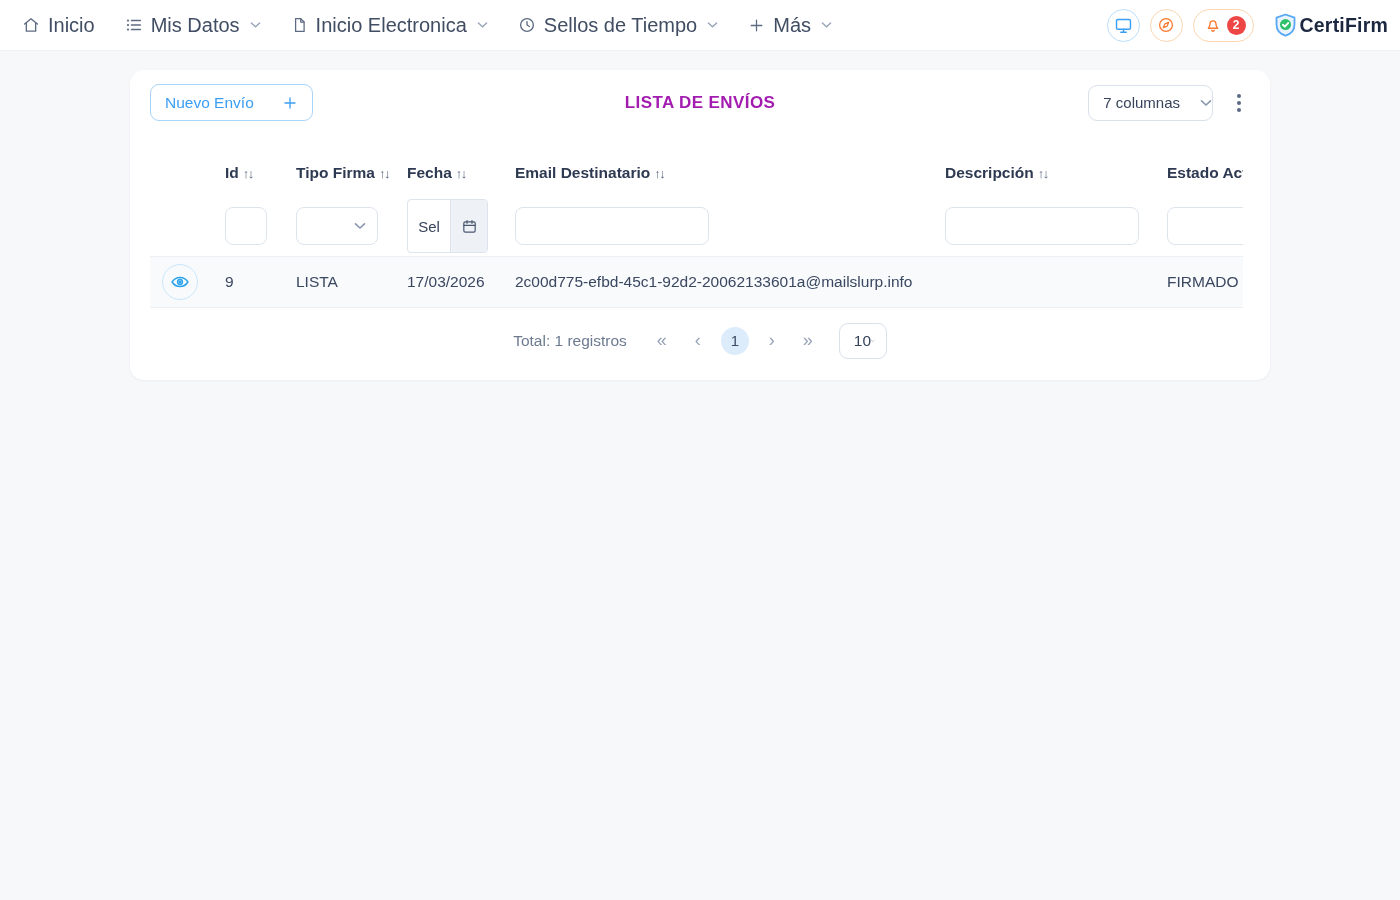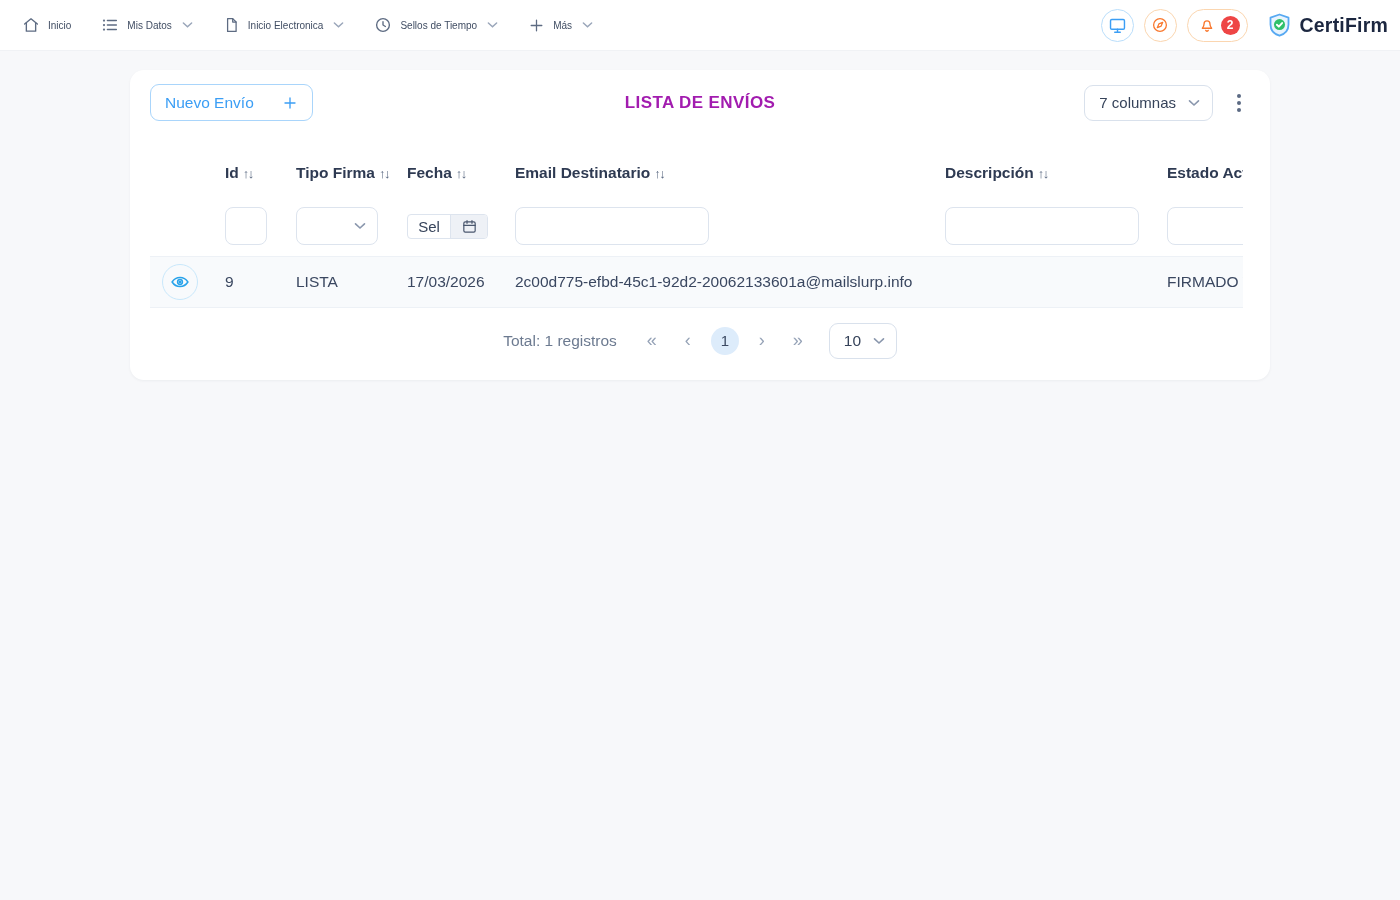--- a/index.html
+++ b/index.html
@@ -12,41 +12,41 @@
     overflow:hidden;
   }
   
   .navbar {
     height:51px; background:#ffffff;
     display:flex; align-items:center; justify-content:space-between;
     padding:0 12px 0 22px;
     border-bottom:1px solid #f0f2f5;
   }
   .nav-left { display:flex; align-items:center; gap:30px; }
-  .nav-item { display:flex; align-items:center; gap:8px; font-size:10px; color:#404d63; cursor:pointer; white-space:nowrap; }
+  .nav-item { display:flex; align-items:center; gap:8px; font-size:20px; color:#404d63; cursor:pointer; white-space:nowrap; }
   .nav-item svg { display:block; }
   .chev { margin-left:2px; display:block; }
   .nav-right { display:flex; align-items:center; gap:10px; }
   .icon-btn-circle {
     width:33px; height:33px; border-radius:50%;
     border:1px solid #ccc; background:#fff;
     display:flex; align-items:center; justify-content:center; cursor:pointer; padding:0;
   }
   .monitor-btn { border-color:#badefb; }
   .compass-btn { border-color:#fbd6b0; }
   .bell-pill {
     height:33px; border-radius:17px; border:1px solid #fbd6b0; background:#fff;
     display:flex; align-items:center; gap:5px; padding:0 7px 0 10px; cursor:pointer;
   }
   .badge {
     min-width:19px; height:19px; border-radius:10px; background:#ee4545;
     color:#fff; font-size:12px; font-weight:bold;
     display:flex; align-items:center; justify-content:center; padding:0 5px;
   }
-  .brand { display:flex; align-items:center; gap:7px; margin-left:8px; cursor:pointer; }
+  .brand { display:flex; align-items:center; gap:1px; margin-left:8px; cursor:pointer; }
   .brand-name { font-size:19.5px; font-weight:bold; color:#1c2740; letter-spacing:.2px; }
 
   
   .card {
     width:1140px; margin:19px auto 0; background:#fff;
     border-radius:14px; box-shadow:0 1px 3px rgba(20,30,50,.05);
     padding-top:14px;
   }
   .card-header { position:relative; display:flex; align-items:center; height:37px; padding:0 20px; }
   .btn-new {
@@ -54,21 +54,21 @@
     color:#3b9ef5; font-size:15.5px; font-family:inherit;
     display:flex; align-items:center; gap:28px; cursor:pointer; z-index:1;
   }
   .card-title {
     position:absolute; left:0; right:0; text-align:center;
     font-size:17px; font-weight:bold; color:#a21caf; letter-spacing:.4px;
   }
   .header-right { margin-left:auto; display:flex; align-items:center; gap:15px; z-index:1; }
   .columns-select {
     height:36px; border:1px solid #d9e1ec; border-radius:9px; background:#fff;
-    display:flex; align-items:center; gap:12px; padding:0 12px 0 14px;
+    display:flex; align-items:center; gap:20px; padding:0 0 0 14px;
     font-size:15px; color:#36435a; cursor:pointer;
   }
   .kebab { display:flex; flex-direction:column; gap:3px; align-items:center; width:22px; cursor:pointer; padding:4px 0; background:none; border:none; }
   .kebab i { width:4px; height:4px; background:#5b6a83; border-radius:50%; }
 
   
   .table-wrap { margin:28px 27px 0 20px; overflow:hidden; }
   table { border-collapse:collapse; table-layout:fixed; width:1230px; }
   col.c-action{width:65px;} col.c-id{width:71px;} col.c-tipo{width:111px;}
   col.c-fecha{width:108px;} col.c-email{width:430px;} col.c-desc{width:222px;} col.c-estado{width:223px;}
@@ -80,21 +80,21 @@
   .filter-row td { height:59px; vertical-align:middle; padding-left:10px; }
   .filter-input {
     height:38px; border:1px solid #dde4ee; border-radius:8px; background:#fff;
     outline:none; font:inherit; color:#3d4a5e; padding:0 8px; display:block;
   }
   .f-id{width:42px;} .f-email{width:194px;} .f-desc{width:194px;} .f-estado{width:170px;}
   .select-filter {
     width:82px; height:38px; border:1px solid #dde4ee; border-radius:8px; background:#fff;
     display:flex; align-items:center; justify-content:flex-end; padding:0 11px; cursor:pointer;
   }
-  .date-filter { display:inline-flex; height:25px; border:1px solid #dde4ee; border-radius:4px; overflow:hidden; background:#fff; }
+  .date-filter { display:inline-flex; height:54px; border:1px solid #dde4ee; border-radius:4px; overflow:hidden; background:#fff; }
   .date-filter .sel {
     width:43px; display:flex; align-items:center; justify-content:center;
     font-size:15px; color:#36435a; border-right:1px solid #dde4ee; cursor:pointer;
   }
   .date-filter .cal { width:36px; display:flex; align-items:center; justify-content:center; background:#eef1f6; cursor:pointer; border:none; }
   .data-row td {
     height:51px; background:#f8fafc;
     border-top:1px solid #edf1f6; border-bottom:1px solid #edf1f6;
     font-size:15.5px; color:#3a4760; padding-left:10px;
     white-space:nowrap; overflow:hidden; vertical-align:middle;
@@ -110,21 +110,21 @@
   .total-text { font-size:15.5px; color:#6c7a90; margin-right:12px; }
   .page-chev {
     width:26px; text-align:center; font-size:18px; color:#96a3b7;
     cursor:pointer; user-select:none; background:none; border:none; font-family:inherit; padding:0;
   }
   .page-num {
     width:28px; height:28px; border-radius:50%; background:#ddecfb; color:#3c4a63;
     font-size:15px; display:flex; align-items:center; justify-content:center; cursor:pointer;
   }
   .size-select {
-    height:36px; width:68px; border:1px solid #d9e1ec; border-radius:9px; background:#fff;
+    height:36px; width:48px; border:1px solid #d9e1ec; border-radius:9px; background:#fff;
     display:flex; align-items:center; justify-content:space-between;
     padding:0 11px 0 14px; font-size:15.5px; color:#36435a; margin-left:8px; cursor:pointer;
   }
 </style>
 </head>
 <body>
 
 <nav class="navbar">
   <div class="nav-left">
 

